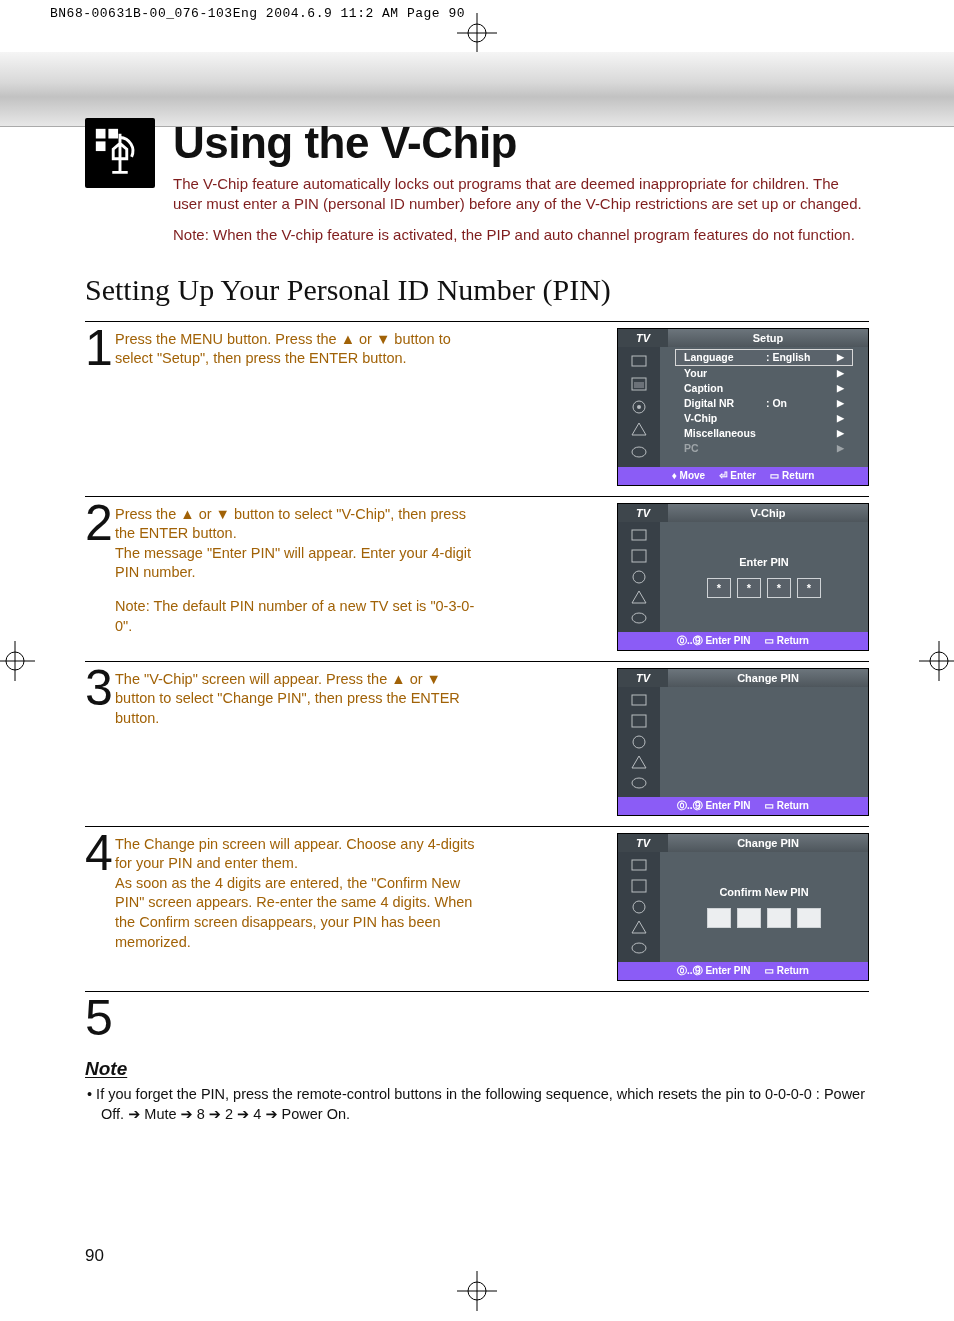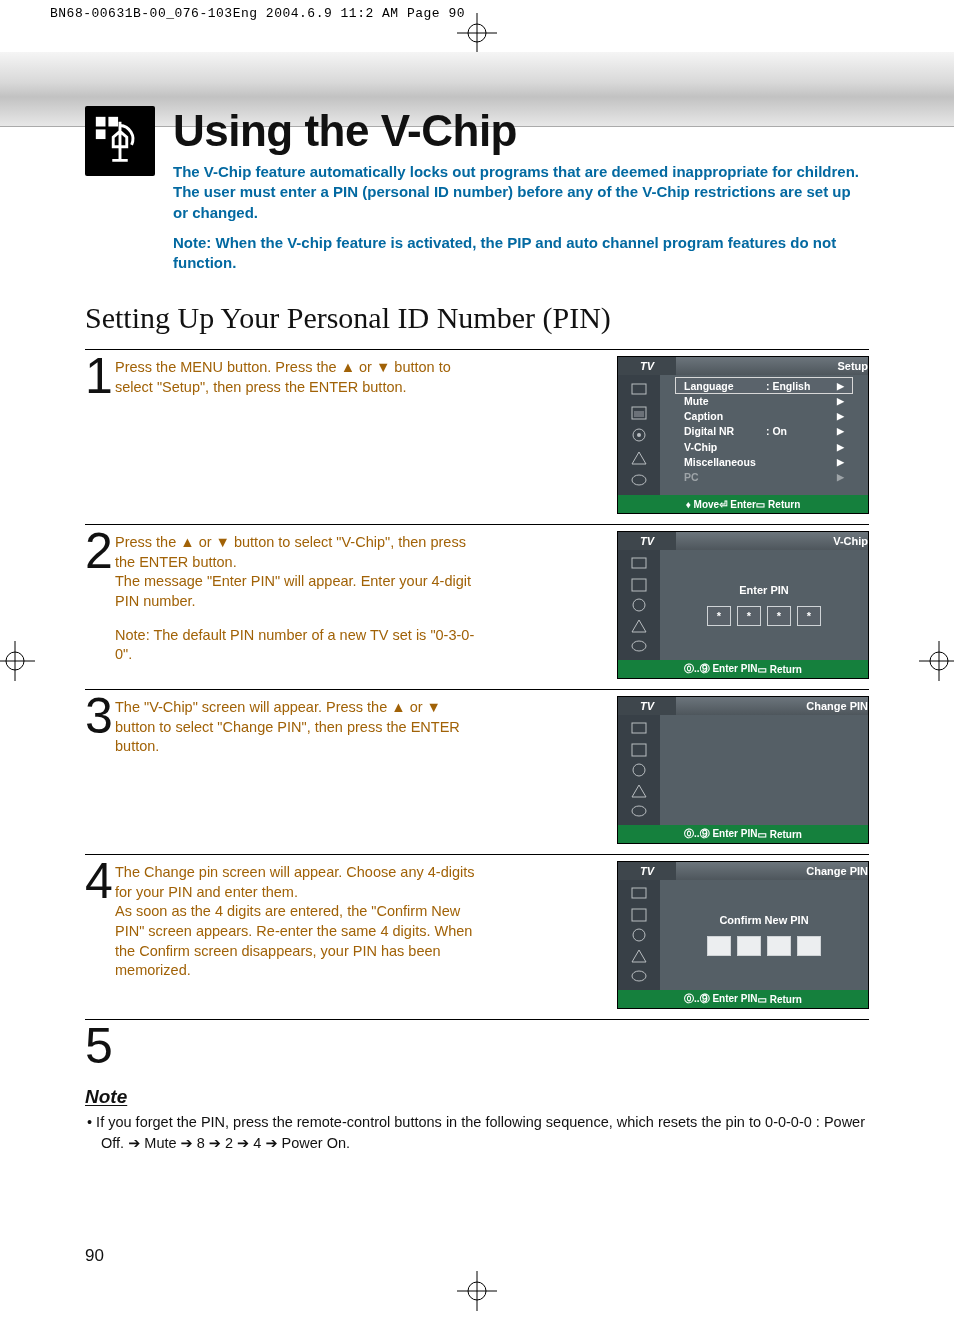--- a/index.html
+++ b/index.html
@@ -6,53 +6,53 @@
   .page{width:954px;height:1321px;margin:0 auto;background:#fff;position:relative;box-sizing:border-box}
   .scanline{position:absolute;left:0;top:0;padding:6px 0 0 50px;font-family:"Courier New",monospace;font-size:13px;color:#000;letter-spacing:.5px}
   .crop-top{position:absolute;top:13px;left:50%;width:40px;height:40px;transform:translateX(-50%)}
   .crop-top svg,.crop-bot svg,.crop-side svg{display:block}
   .crop-bot{position:absolute;bottom:10px;left:50%;width:40px;height:40px;transform:translateX(-50%)}
   .crop-side{position:absolute;top:50%;transform:translateY(-50%);width:40px;height:40px}
   .crop-side.left{left:-5px}.crop-side.right{right:-5px}
   .chrome-bar{position:absolute;top:52px;left:0;right:0;height:75px;
     background:linear-gradient(#f5f5f5,#d9d9d9 40%,#c2c2c2 60%,#e9e9e9);}
   .chrome-bar::after{content:"";position:absolute;left:0;right:0;bottom:0;height:1px;background:#aaa}
-  .content{position:absolute;top:96px;left:85px;right:85px}
+  .content{position:absolute;top:108px;left:85px;right:85px}
   .title-row{display:flex;align-items:flex-start;gap:18px;margin-top:10px}
   .icon-box{width:70px;height:70px;background:#000;border-radius:2px;flex:0 0 auto;position:relative}
   .icon-box svg{position:absolute;inset:6px}
   h1{margin:0 0 6px 0;font-family:"Arial Narrow","Helvetica Condensed",sans-serif;font-weight:700;font-size:44px;font-stretch:condensed;letter-spacing:-.5px}
-  .intro p{margin:0 0 10px 0;font-size:15px;line-height:1.35;color:#0369a1;font-family:"Arial",sans-serif;font-weight:700}
+  .intro p{margin:0 0 10px 0;font-size:15px;line-height:1.35;color:#7f1d1d;font-family:"Arial",sans-serif;font-weight:400}
   h2{margin:18px 0 14px 0;font-family:Liberation Serif, serif;font-weight:400;font-size:30px;font-stretch:condensed;letter-spacing:0}
   .steps{}
   .step{display:flex;gap:10px;border-top:1px solid #000;padding-top:6px; align-items:flex-start}
   .step:first-child{border-top:1px solid #000}
   .step-left{flex:0 0 390px;display:flex;gap:4px}
   .step-num{font-family:"Arial Narrow",sans-serif;font-size:50px;font-weight:300;line-height:.8;min-width:26px;text-align:center;font-stretch:condensed}
   .step-text{font-size:14.5px;line-height:1.35;color:#a16207;padding-top:2px;font-weight:300}
   .step-text .sub{margin-top:14px}
   .step-right{flex:1}
   
   .osd{width:250px;margin-left:auto;border:1px solid #000;background:#555f66;color:#fff;font-family:Arial,sans-serif;font-size:11px;font-weight:700;margin-bottom:10px}
   .osd-title{display:flex;align-items:center;height:18px;background:linear-gradient(#6c757c,#4e565c)}
-  .osd-title .tv{width:58px;text-align:center;background:#3e464c;height:100%;line-height:18px;font-style:italic}
-  .osd-title .titletxt{flex:1;text-align:right}
+  .osd-title .tv{width:50px;text-align:center;background:#3e464c;height:100%;line-height:18px;font-style:italic}
+  .osd-title .titletxt{flex:1;text-align:center}
   .osd-body{display:flex;height:110px}
   .osd-body.tall{height:120px}
   .osd-icons{width:42px;background:#384047;display:flex;flex-direction:column;justify-content:space-around;align-items:center;padding:4px 0}
   .osd-icons span{width:18px;height:16px;display:block;opacity:.85}
   .osd-main{flex:1;position:relative}
   .menu-list{padding:3px 16px}
   .menu-row{display:flex;align-items:center;height:15.2px;padding:0 8px;font-size:10.5px;font-weight:700}
   .menu-row .lbl{flex:0 0 82px}
   .menu-row .val{flex:1}
   .menu-row .arr{font-size:9px}
   .menu-row.sel{outline:1px solid #d8d8d8;background:#5a636b}
   .menu-row.dim{color:#9ea4a8}
-  .osd-foot{height:18px;background:#15803d;display:flex;align-items:center;justify-content:center;font-size:10px;font-weight:700}
+  .osd-foot{height:18px;background:#8b5cf6;display:flex;align-items:center;justify-content:center;gap:14px;font-size:10px;font-weight:700}
   .osd-foot span{white-space:nowrap}
   .pin-center{position:absolute;inset:0;display:flex;flex-direction:column;align-items:center;justify-content:center;gap:10px}
   .pin-lbl{font-size:11px;font-weight:700}
   .pin-boxes{display:flex;gap:6px}
   .pbox{width:22px;height:18px;border:1px solid #cfd3d6;background:#596169;text-align:center;line-height:18px;font-size:11px}
   .pbox.white{background:#eceef0;color:#333}
   .note-head{font-family:Liberation Sans, sans-serif;font-weight:700;font-style:italic;text-decoration:underline;font-size:19px;margin:20px 0 4px 0;text-underline-offset:2px}
   .note-body{font-size:14.5px;line-height:1.4;padding-left:16px;text-indent:-14px;font-weight:300}
   .pagenum{position:absolute;left:85px;bottom:55px;font-size:17px}
 </style>
@@ -149,21 +149,21 @@
                     </svg></span>
               </div>
               <div class="osd-main">
                 <div class="menu-list">
                   <div class="menu-row sel">
                       <span class="lbl">Language</span>
                       <span class="val">:  English</span>
                       <span class="arr">▶</span>
                     </div>
                   <div class="menu-row">
-                      <span class="lbl">Mute</span>
+                      <span class="lbl">Your</span>
                       <span class="val"></span>
                       <span class="arr">▶</span>
                     </div>
                   <div class="menu-row">
                       <span class="lbl">Caption</span>
                       <span class="val"></span>
                       <span class="arr">▶</span>
                     </div>
                   <div class="menu-row">
                       <span class="lbl">Digital NR</span>

